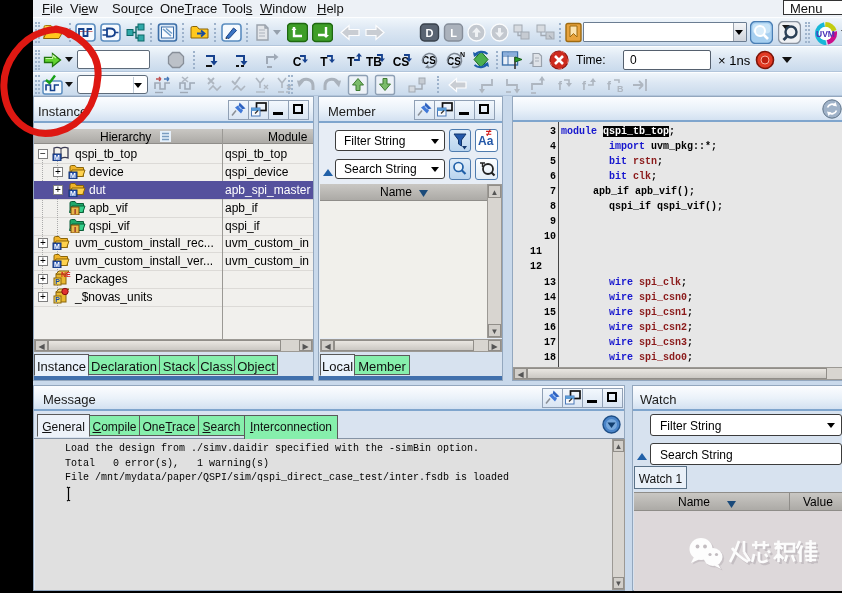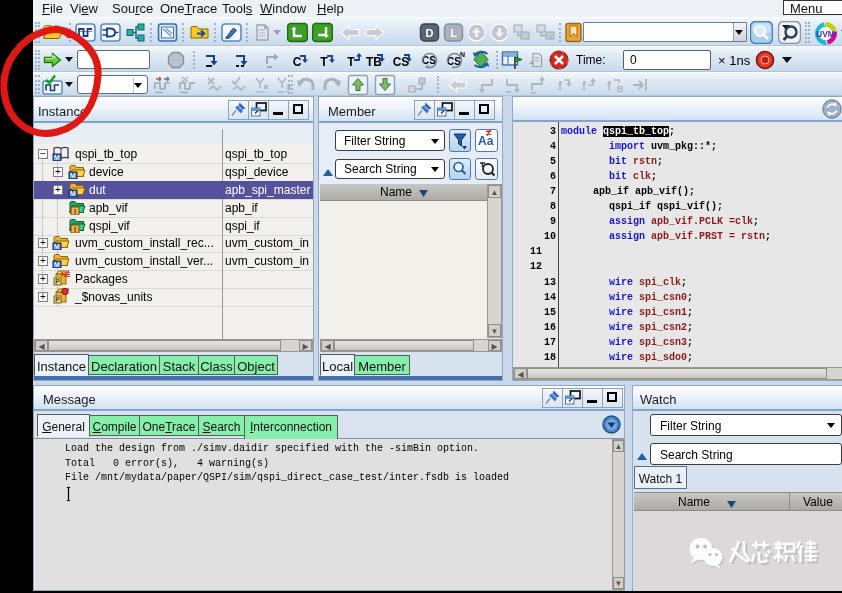--- a/index.html
+++ b/index.html
@@ -399,20 +399,28 @@
             <rect x="2.5" y="7" width="8.5" height="3" fill="#5B9BD5"></rect>
             <path d="M6 12.5 L9 9.5" stroke="#333" stroke-width="1.2"></path>
           </svg></div>
       <div class="wbtn" style="left:234px;top:3px;">
           <div style="position:absolute;left:4px;top:11px;width:10px;height:3px;background:#000;"></div>
         </div>
       <div class="wbtn" style="left:254px;top:3px;">
           <div style="position:absolute;left:4px;top:3px;width:10px;height:10px;border:2px solid #000;"></div>
         </div>
     </div>
+    <div class="abs gradhdr" style="left:0;top:32px;width:279px;height:15px;font-size:12px;border-bottom:1px solid #8F8D89;">
+      <span style="position:absolute;left:66px;top:1px;">Hierarchy</span>
+      <svg style="position:absolute;left:126px;top:2px;" width="11" height="11">
+          <rect x="0" y="0" width="11" height="11" fill="#E6F0FA"></rect>
+          <path d="M2 2.5 h7 M2 5.5 h7 M2 8.5 h7" stroke="#7A9CC0" stroke-width="1.4"></path>
+        </svg>
+      <span style="position:absolute;left:234px;top:1px;">Module</span>
+    </div>
     <div class="abs" style="left:0;top:47px;width:279px;height:195px;background:#F1F0ED;"></div>
     <div class="abs" style="left:0;top:66px;width:279px;height:1px;background:#DCDAD7;"></div>
     <div class="abs" style="left:0;top:84px;width:279px;height:1px;background:#DCDAD7;"></div>
     <div class="abs" style="left:0;top:102px;width:279px;height:1px;background:#DCDAD7;"></div>
     <div class="abs" style="left:0;top:120px;width:279px;height:1px;background:#DCDAD7;"></div>
     <div class="abs" style="left:0;top:138px;width:279px;height:1px;background:#DCDAD7;"></div>
     <div class="abs" style="left:0;top:155px;width:279px;height:1px;background:#DCDAD7;"></div>
     <div class="abs" style="left:0;top:173px;width:279px;height:1px;background:#DCDAD7;"></div>
     <div class="abs" style="left:0;top:191px;width:279px;height:1px;background:#DCDAD7;"></div>
     <div class="abs" style="left:0;top:209px;width:279px;height:1px;background:#DCDAD7;"></div>
@@ -595,23 +603,21 @@
     <div class="srcline" style="left:48px;top:44px;">        <span class="kw">import</span> uvm_pkg::*;</div>
     <div class="srcline" style="left:3px;top:59px;width:40px;text-align:right;">5</div>
     <div class="srcline" style="left:48px;top:59px;">        <span class="kw">bit</span> <span class="sig">rstn</span>;</div>
     <div class="srcline" style="left:3px;top:74px;width:40px;text-align:right;">6</div>
     <div class="srcline" style="left:48px;top:74px;">        <span class="kw">bit</span> <span class="sig">clk</span>;</div>
     <div class="srcline" style="left:3px;top:89px;width:40px;text-align:right;">7</div>
     <div class="srcline" style="left:32px;top:89px;">        apb_if apb_vif();</div>
     <div class="srcline" style="left:3px;top:104px;width:40px;text-align:right;">8</div>
     <div class="srcline" style="left:48px;top:104px;">        qspi_if qspi_vif();</div>
     <div class="srcline" style="left:3px;top:119px;width:40px;text-align:right;">9</div>
-    <div class="srcline" style="left:48px;top:119px;">        <span class="kw">assign</span> <span class="sig">apb_vif.PCLK =clk</span>;</div>
     <div class="srcline" style="left:3px;top:134px;width:40px;text-align:right;">10</div>
-    <div class="srcline" style="left:48px;top:134px;">        <span class="kw">assign</span> <span class="sig">apb_vif.PRST = rstn</span>;</div>
     <div class="srcline" style="left:3px;top:149px;width:40px;text-align:center;">11</div>
     <div class="srcline" style="left:3px;top:164px;width:40px;text-align:center;">12</div>
     <div class="srcline" style="left:3px;top:180px;width:40px;text-align:right;">13</div>
     <div class="srcline" style="left:48px;top:180px;">        <span class="kw">wire</span> <span class="sig">spi_clk</span>;</div>
     <div class="srcline" style="left:3px;top:195px;width:40px;text-align:right;">14</div>
     <div class="srcline" style="left:48px;top:195px;">        <span class="kw">wire</span> <span class="sig">spi_csn0</span>;</div>
     <div class="srcline" style="left:3px;top:210px;width:40px;text-align:right;">15</div>
     <div class="srcline" style="left:48px;top:210px;">        <span class="kw">wire</span> <span class="sig">spi_csn1</span>;</div>
     <div class="srcline" style="left:3px;top:225px;width:40px;text-align:right;">16</div>
     <div class="srcline" style="left:48px;top:225px;">        <span class="kw">wire</span> <span class="sig">spi_csn2</span>;</div>
@@ -653,21 +659,21 @@
     <div class="tab" style="left:105px;top:29px;width:60px;height:21px;padding-top:4px;">One<u>T</u>race</div>
     <div class="tab" style="left:164px;top:29px;width:47px;height:21px;padding-top:4px;"><u>S</u>earch</div>
     <div class="tab" style="left:210px;top:29px;width:94px;height:35px;padding-top:4px;"><u>I</u>nterconnection</div>
     <svg class="abs" style="left:568px;top:29px;" width="19" height="19">
         <circle cx="9.5" cy="9.5" r="8.5" fill="#4A84C8" stroke="#1E4E86" stroke-width="1.4"></circle>
         <circle cx="9.5" cy="9.5" r="5.5" fill="#77A8DC"></circle>
         <path d="M5.5 7.5 L13.5 7.5 L9.5 13 Z" fill="#123E6E"></path>
       </svg>
     <div class="abs" style="left:1px;top:53px;width:577px;height:151px;background:#E0E0E0;"></div>
     <div class="abs mono" style="left:31px;top:56px;font-size:10px;color:#000;line-height:14.6px;white-space:pre;">Load the design from ./simv.daidir specified with the -simBin option.
-Total   0 error(s),   4 warning(s)
+Total   0 error(s),   1 warning(s)
 File /mnt/mydata/paper/QSPI/sim/qspi_direct_case_test/inter.fsdb is loaded</div>
     <svg class="abs" style="left:30px;top:99px;" width="12" height="18">
         <path d="M3 2 Q5 3.5 6 2 M3 16 Q5 14.5 6 16 M4.5 2.5 L4.5 15.5" fill="none" stroke="#000" stroke-width="1.2"></path>
       </svg>
     <div class="abs sbtrack" style="left:578px;top:53px;width:13px;height:151px;">
       <div class="sbarrow" style="left:0;top:0;width:11px;height:12px;font-size:8px;line-height:12px;">▲</div>
       <div class="sbarrow" style="left:0;bottom:0;width:11px;height:12px;font-size:8px;line-height:12px;">▼</div>
 
     </div>
   </div>

